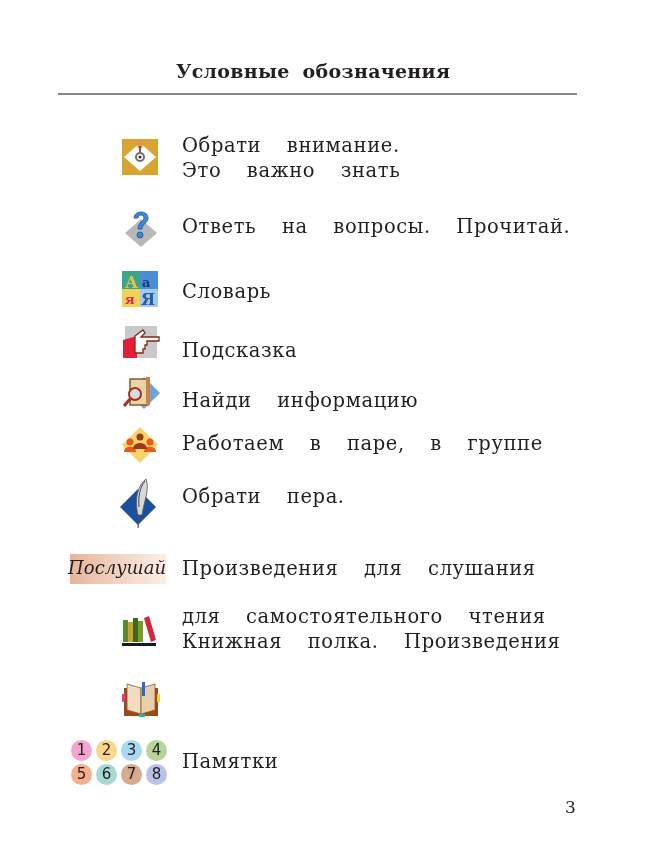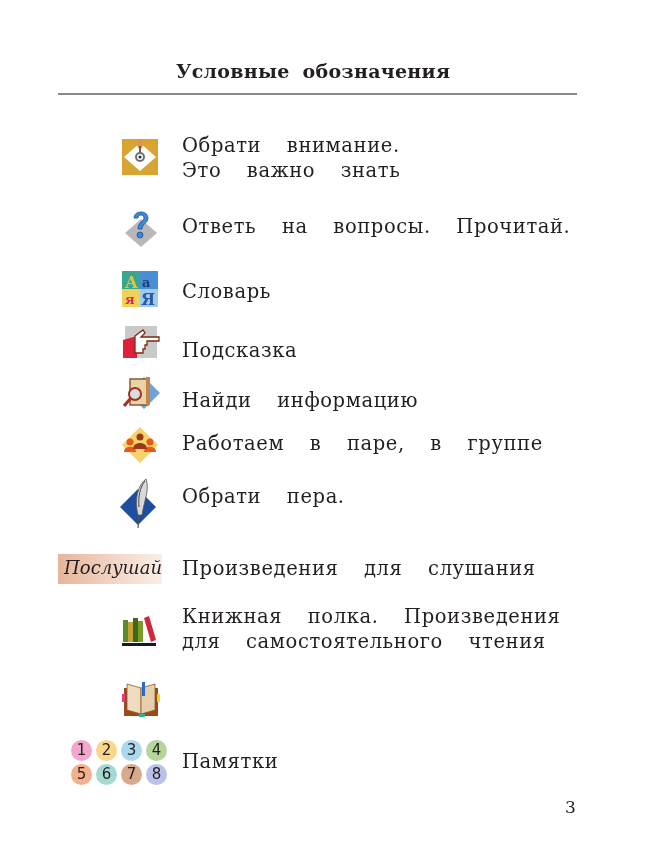--- a/index.html
+++ b/index.html
@@ -7,21 +7,21 @@
          font-family:"DejaVu Serif", "Liberation Serif", serif; color:#231f20; }
   .title { position:absolute; left:0; width:650px; top:60px; text-align:left;
            font-family:"DejaVu Serif", serif; font-weight:bold; font-size:19px;
            letter-spacing:0.3px; }
   .title span { position:absolute; left:176px; word-spacing:6px; }
   .rule { position:absolute; left:58px; top:93px; width:519px; height:2px; background:#8a8a8a; }
   .row { position:absolute; left:0; width:650px; }
   .icon { position:absolute; width:40px; height:40px; }
   .text { position:absolute; left:182px; font-size:19.5px; line-height:25px;
           letter-spacing:0.6px; word-spacing:6px; color:#231f20; white-space:pre; }
-  .listen { position:absolute; left:58px; width:104px; height:30px;
+  .listen { position:absolute; left:70px; width:96px; height:30px;
             background:linear-gradient(90deg,#e6b59b 0%,#f3d6c6 55%,#fbeee7 100%); }
   .listen span { position:absolute; right:0; top:3px; font-style:italic; font-size:18px;
                  font-family:"DejaVu Serif", serif; color:#231f20; }
   .nums { position:absolute; left:71px; top:740px; width:96px; height:48px; }
   .num { position:absolute; width:21px; height:21px; border-radius:50%;
          font-family:"DejaVu Sans", sans-serif; font-size:15px; text-align:center;
          line-height:21px; color:#231f20; }
   .page-number { position:absolute; left:565px; top:797px; font-size:17px;
                  font-family:"DejaVu Serif", serif; }
 </style>
@@ -121,21 +121,21 @@
 
 <div class="row">
   <svg class="icon" style="left:122px;top:612px;" viewBox="0 0 40 40">
     <rect x="1" y="8" width="5" height="22" fill="#5a8a2a"></rect>
     <rect x="6" y="10" width="5" height="20" fill="#c9a23a"></rect>
     <rect x="11" y="6" width="5" height="24" fill="#3a6a1a"></rect>
     <rect x="16" y="9" width="5" height="21" fill="#7a9a2a"></rect>
     <polygon points="22,6 27,4 34,28 29,30" fill="#d0283a"></polygon>
     <rect x="0" y="31" width="34" height="3" fill="#1a1a1a"></rect>
   </svg>
-  <div class="text" style="top:604px;"><div>Книжная  полка.  Произведения</div><div>для  самостоятельного  чтения</div></div>
+  <div class="text" style="top:604px;"><div>для  самостоятельного  чтения</div><div>Книжная  полка.  Произведения</div></div>
 </div>
 
 <div class="row">
   <svg class="icon" style="left:120px;top:678px;width:44px;height:42px;" viewBox="0 0 44 42">
     <rect x="4" y="10" width="34" height="28" fill="#9a4a1a"></rect>
     <rect x="2" y="16" width="3" height="8" fill="#e83a8a"></rect>
     <rect x="37" y="16" width="3" height="8" fill="#f2d22a"></rect>
     <path d="M7,6 L21,10 L21,36 L7,32 Z" fill="#f0dcc0" stroke="#8a5a2a" stroke-width="0.8"></path>
     <path d="M35,6 L21,10 L21,36 L35,32 Z" fill="#e7cfae" stroke="#8a5a2a" stroke-width="0.8"></path>
     <rect x="22" y="4" width="3" height="14" fill="#2a6ad0"></rect>

